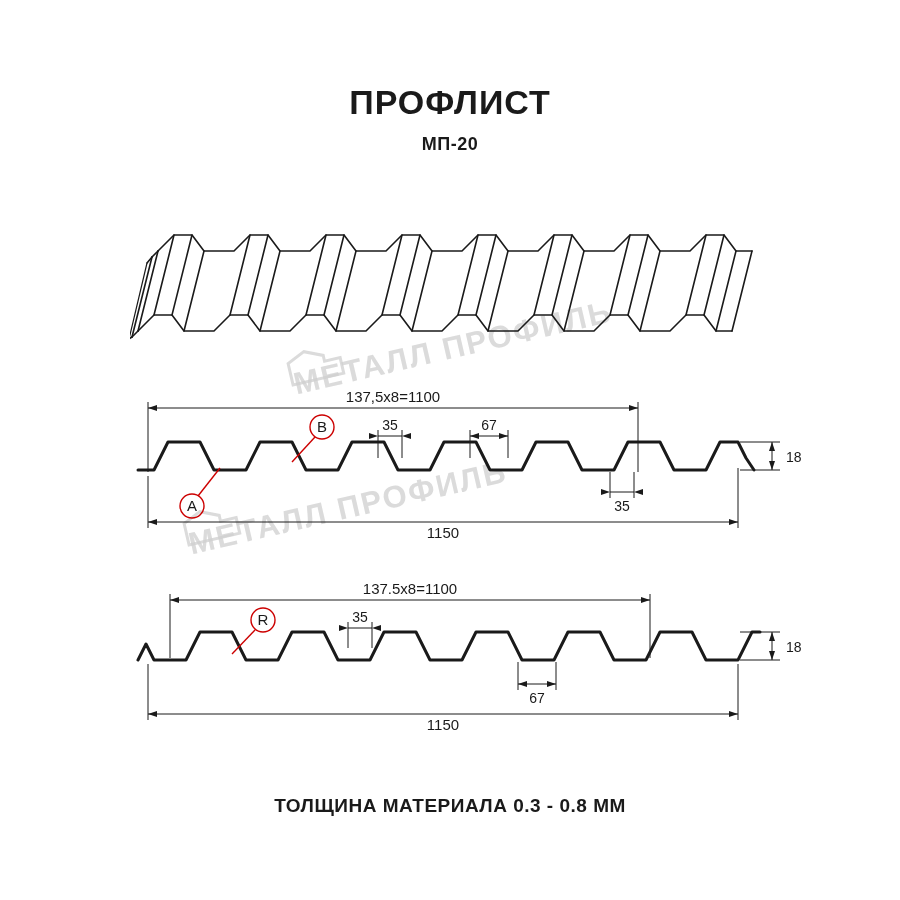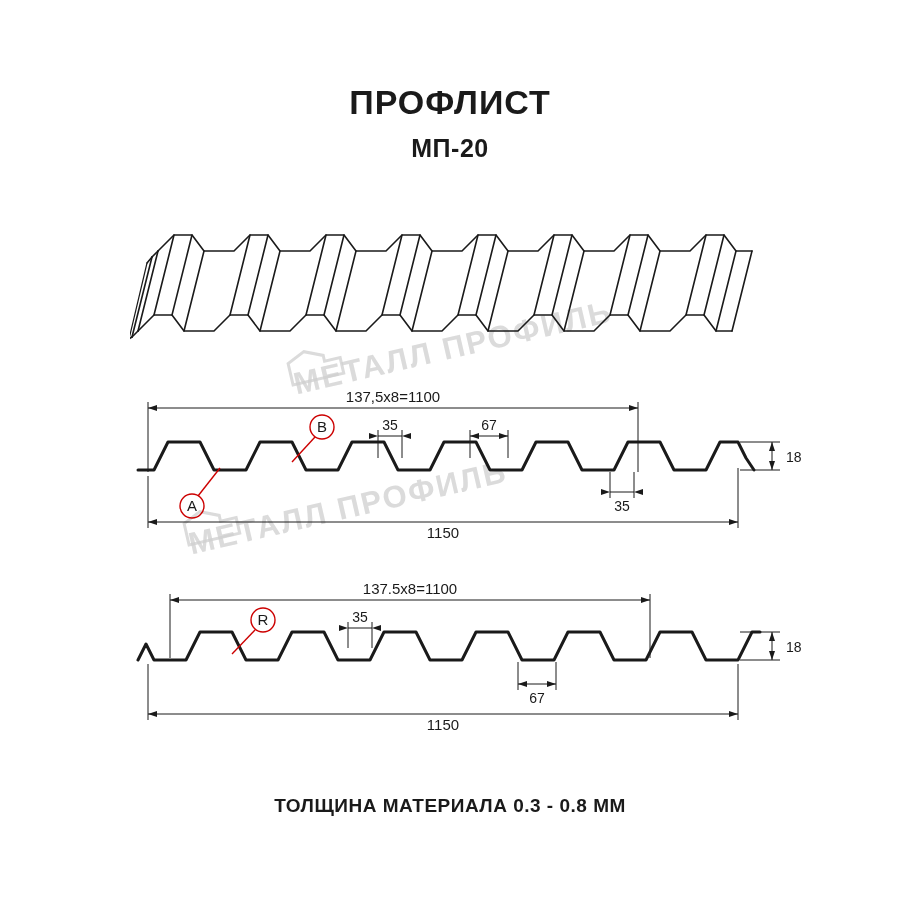--- a/index.html
+++ b/index.html
@@ -26,21 +26,21 @@
     text-align: center;
     font-weight: bold;
     letter-spacing: 1px;
   }
   #page-title {
     top: 83px;
     font-size: 34px;
   }
   #page-subtitle {
     top: 134px;
-    font-size: 25px;
+    font-size: 18px;
     font-weight: bold;
     letter-spacing: 0.5px;
   }
   #footer-note {
     top: 795px;
     font-size: 19px;
     font-weight: bold;
     letter-spacing: 0.5px;
   }
   .wm {

